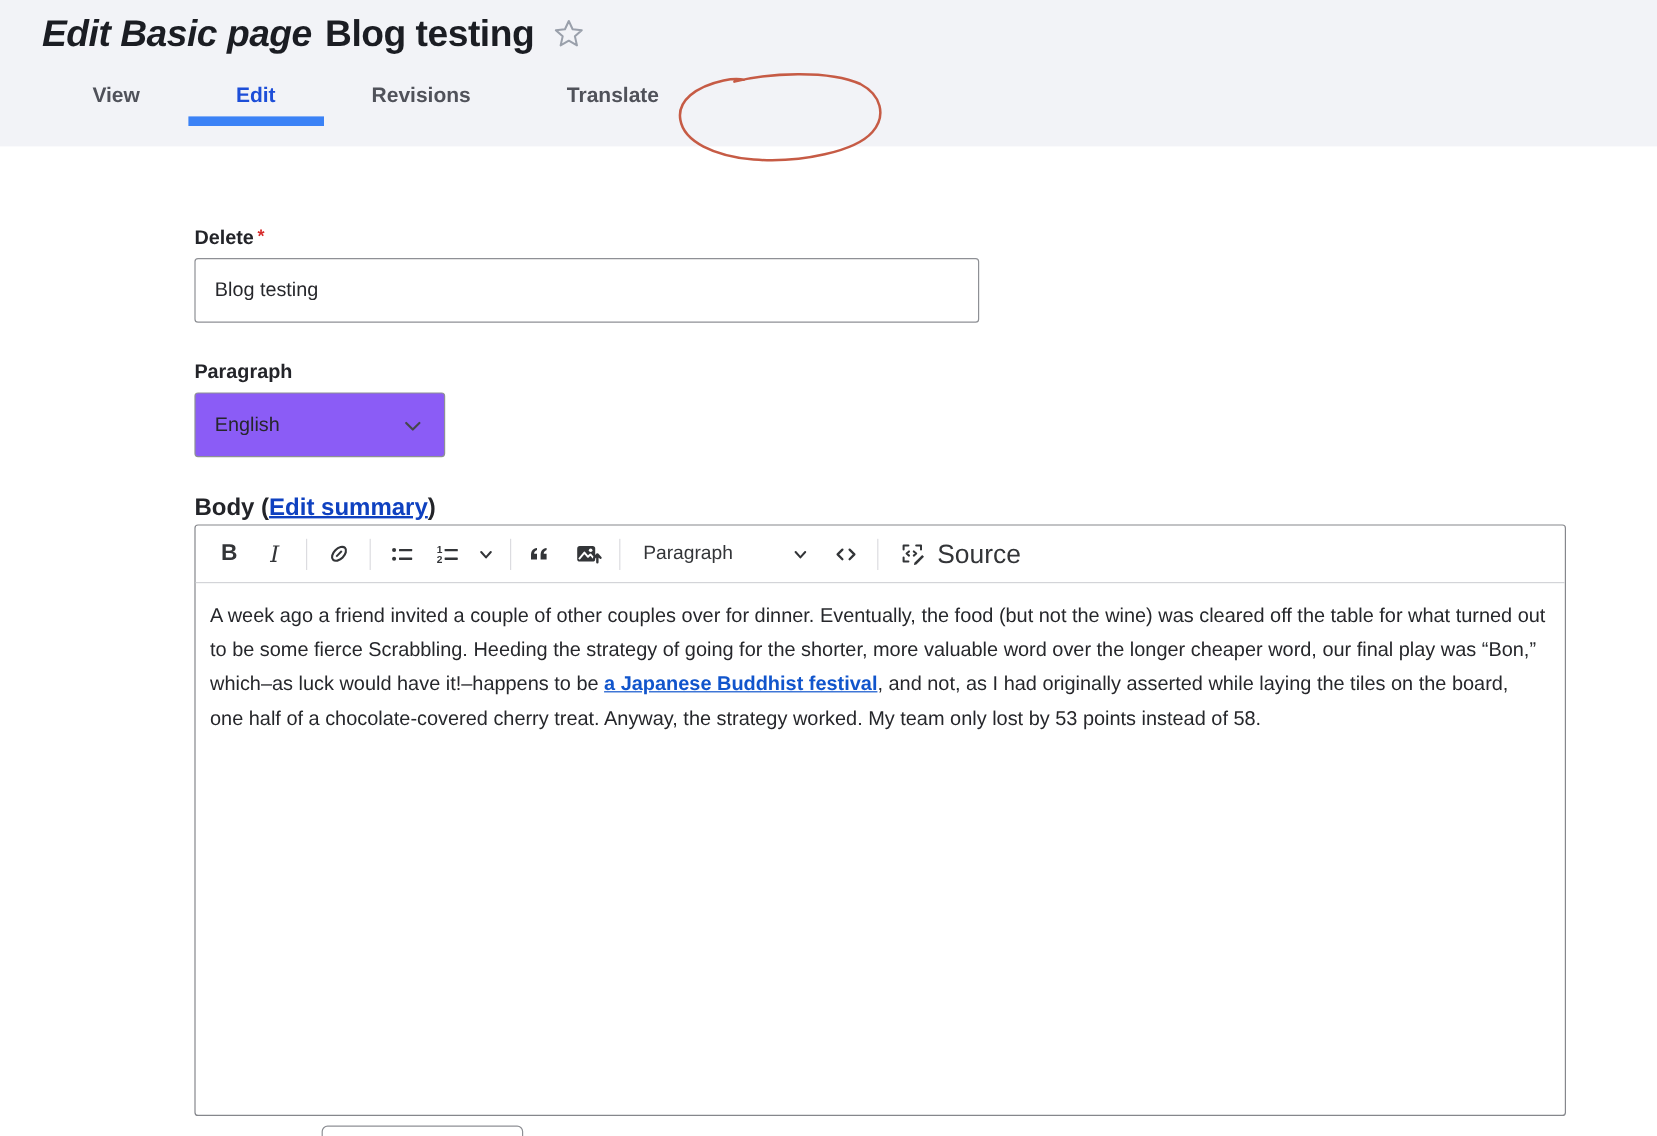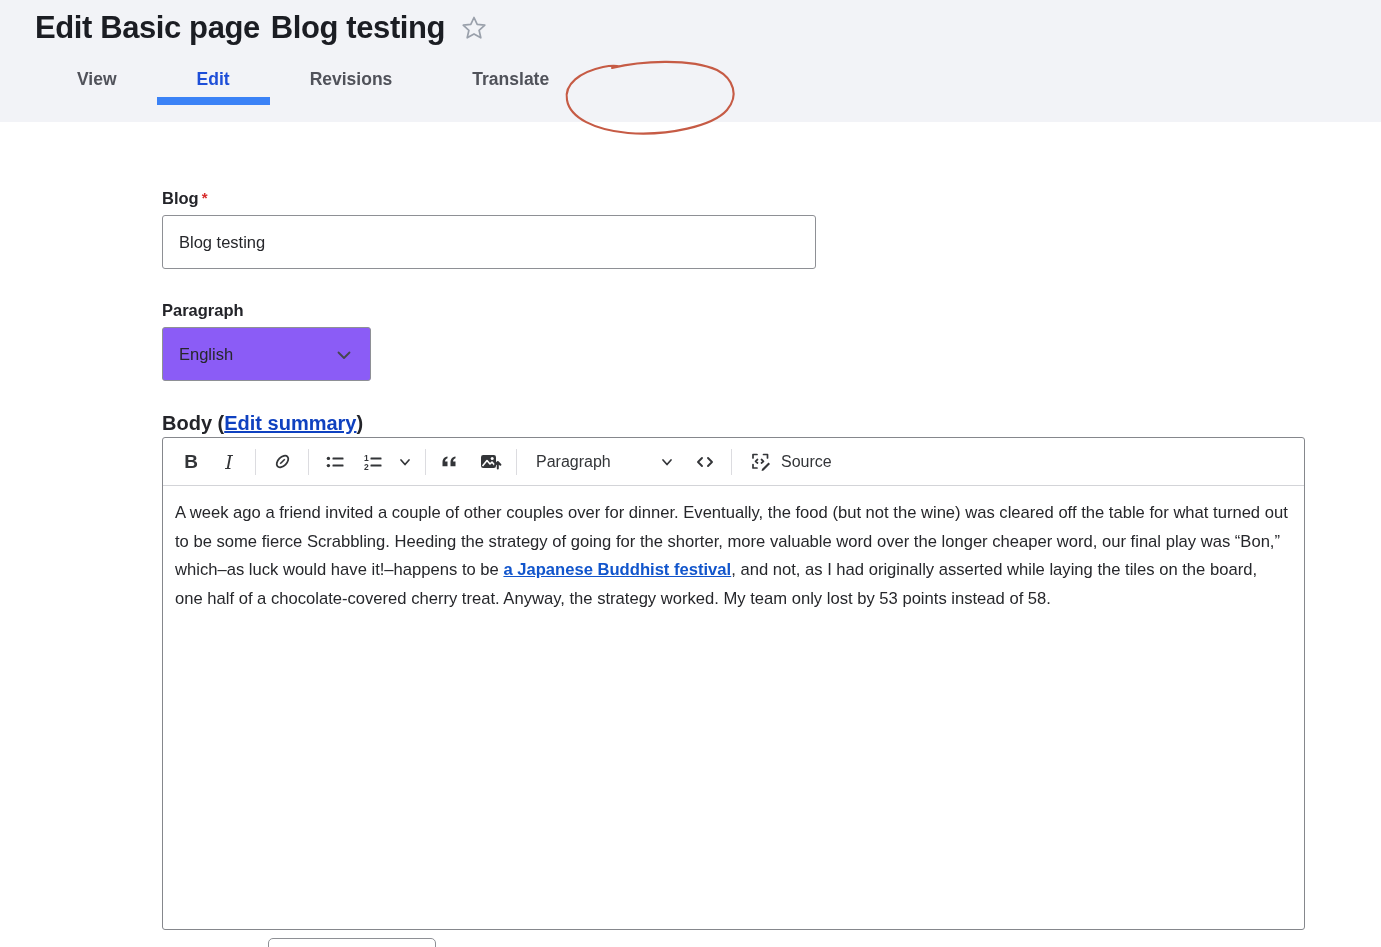--- a/index.html
+++ b/index.html
@@ -4,21 +4,21 @@
 <style>
   * { margin:0; padding:0; box-sizing:border-box; }
   html,body { width:1381px; height:947px; overflow:hidden; background:#ffffff;
               font-family:"Liberation Sans","DejaVu Sans",sans-serif; }
   .page { position:relative; width:1381px; height:947px; }
 
   
   .header { position:absolute; left:0; top:0; width:1381px; height:122px; background:#f2f3f7; }
   .page-title { position:absolute; left:35px; top:6px; height:44px; display:flex; align-items:center;
                 font-size:31px; font-weight:800; color:#1b1d23; letter-spacing:-0.4px; }
-  .page-title .t-prefix { margin-right:11px; }
+  .page-title .t-prefix { font-style:italic; margin-right:11px; }
   .star-icon { margin-left:15px; display:flex; align-items:center; }
 
   .tabs { position:absolute; left:37px; top:58px; display:flex; height:47px;justify-content:flex-end; }
   .tab { padding:0 40px; font-size:17.5px; font-weight:700; color:#50525a;
          line-height:42px; height:47px; cursor:pointer; }
   .tab.active { color:#1d4ed8; border-bottom:8px solid #3b82f6; }
 
   
   .annotation-svg { position:absolute; left:0; top:0; width:1381px; height:947px;
                     pointer-events:none; z-index:6; }
@@ -49,21 +49,21 @@
   .tb-btn { min-width:34px; height:34px; display:flex; align-items:center; justify-content:center;
             color:#333538; border-radius:3px; cursor:pointer; margin:0 2px; }
   .tb-glyph-b { font-size:19px; font-weight:900; font-family:"Liberation Sans",sans-serif; }
   .tb-glyph-i { font-size:19px; font-style:italic; font-family:"DejaVu Serif","Liberation Serif",serif; }
   .tb-sep { width:1px; height:26px; background:#dcdce0; margin:0 7px; }
   .tb-chev { min-width:22px; }
   .paragraph-btn { width:158px; height:34px; display:flex; align-items:center;
                    justify-content:space-between; padding:0 10px; font-size:16px;
                    color:#333538; cursor:pointer; margin:0 2px; }
   .source-btn { display:flex; align-items:center; gap:9px; height:34px; padding:0 8px;
-                font-size:16px; color:#333538; cursor:pointer; margin:0 2px; }
+                font-size:22px; color:#333538; cursor:pointer; margin:0 2px; }
 
   .editor-content { padding:13px 16px 0 12px; font-size:16.6px; line-height:28.6px;
                     color:#26272b; min-height:440px; cursor:text; }
   .body-link { color:#1155cc; font-weight:700; text-decoration:underline; cursor:pointer;margin-top:24px; }
 
   
   .format-partial { position:absolute; left:268px; top:938px; width:168px; height:36px;
                     border:1px solid #8e9095; border-radius:5px; background:#fff; cursor:pointer; }
 
   svg { display:block; }
@@ -91,21 +91,21 @@
     </nav>
   </div>
 
   <svg class="annotation-svg" viewBox="0 0 1381 947">
     <path d="M 612 68 C 640 61, 690 58, 717 70 C 734 79, 739 96, 727 110
              C 713 126, 668 136, 628 133 C 595 130, 570 118, 567 100
              C 564 84, 580 72, 603 67 C 608 66, 616 65.5, 620 66.5" fill="none" stroke="#c65b45" stroke-width="2.1" stroke-linecap="round"></path>
   </svg>
 
   <label class="field-label" style="left:162px; top:189px;">
-    <span>Blog</span><span class="req-marker">*</span>
+    <span>Delete</span><span class="req-marker">*</span>
   </label>
   <input class="title-input" type="text" value="Blog testing" style="">
 
   <label class="field-label" style="left:162px; top:301px;">Paragraph</label>
   <div class="language-select">
     <span>English</span>
     <span class="chev">
       <svg width="20" height="20" viewBox="0 0 20 20" fill="none" stroke="#45474c" stroke-width="1.8" stroke-linecap="round" stroke-linejoin="round">
         <path d="M4.5 7.5 L10 13 L15.5 7.5"></path>
       </svg>

